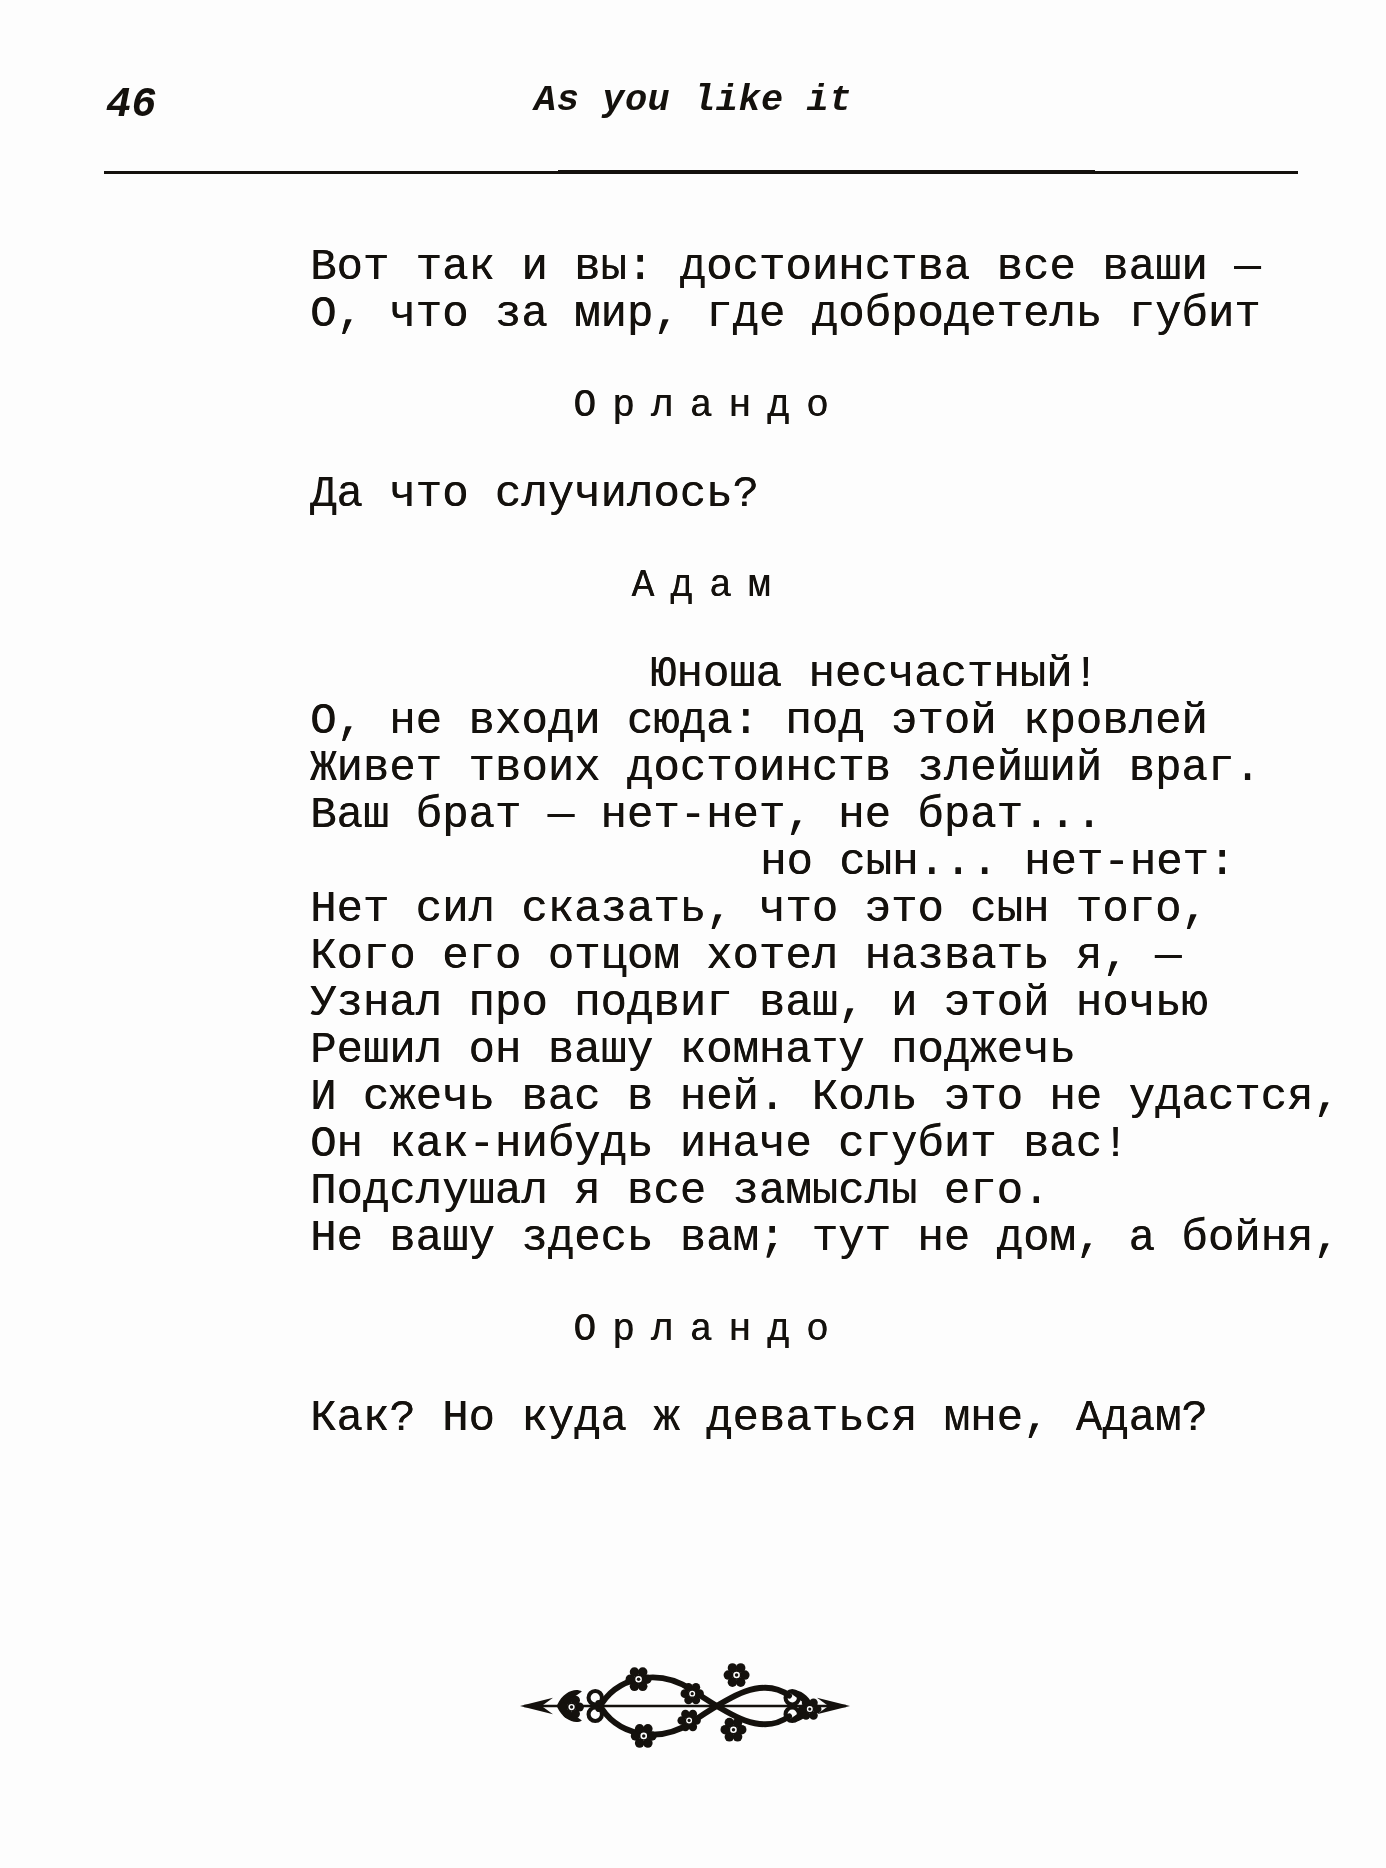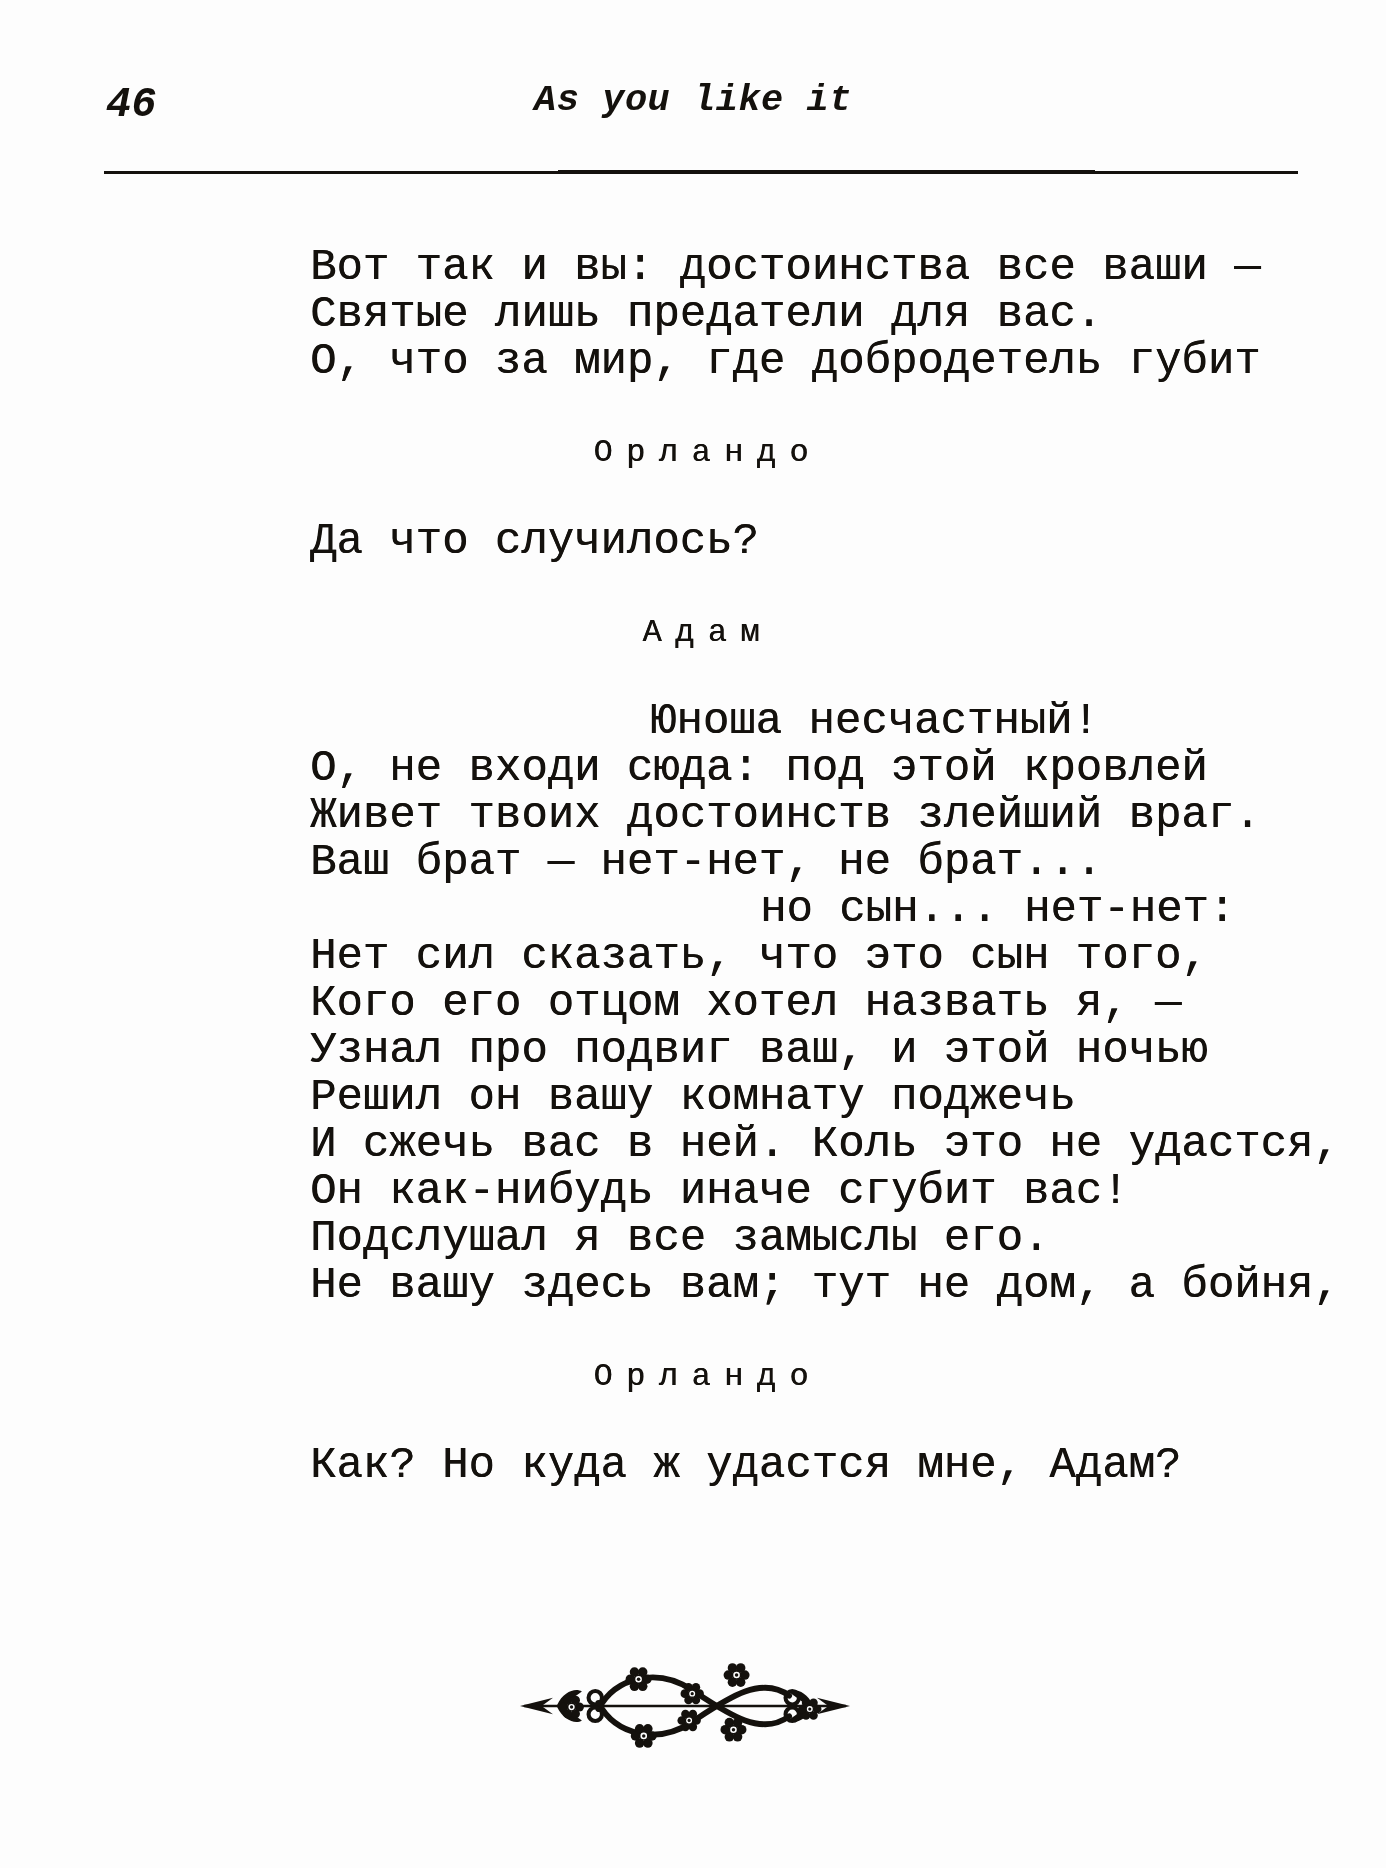--- a/index.html
+++ b/index.html
@@ -44,21 +44,21 @@
   }
   .vline{
     font-size:44px;line-height:47px;
     white-space:nowrap;
     text-shadow:0.4px 0 0 currentColor;
   }
   .indent-deep{padding-left:340px;}
   .indent-right{padding-left:450px;}
   .speaker{
     text-align:center;
-    font-size:32px;line-height:47px;
+    font-size:38px;line-height:47px;
     letter-spacing:0.42em;text-indent:0.42em;
     margin:44px 0 42px 0;
     text-shadow:0.4px 0 0 currentColor;
   }
   
   .ornament{
     position:absolute;left:685px;top:1660px;
     transform:translateX(-50%);
     width:330px;height:92px;
   }
@@ -70,21 +70,20 @@
 <div class="page">
 
   <div class="pagenum">46</div>
   <div class="running-title">As you like it</div>
   <div class="header-rule"></div>
 
   <div class="body">
 
     <div>
       <div class="vline">Вот так и вы: достоинства все ваши —</div>
-      <div class="vline">Святые лишь предатели для вас.</div>
       <div class="vline">О, что за мир, где добродетель губит</div>
     </div>
 
     <div>
       <div class="speaker">Орландо</div>
       <div class="vline">Да что случилось?</div>
     </div>
 
     <div>
       <div class="speaker">Адам</div>
@@ -98,21 +97,21 @@
       <div class="vline">Узнал про подвиг ваш, и этой ночью</div>
       <div class="vline">Решил он вашу комнату поджечь</div>
       <div class="vline">И сжечь вас в ней. Коль это не удастся,</div>
       <div class="vline">Он как-нибудь иначе сгубит вас!</div>
       <div class="vline">Подслушал я все замыслы его.</div>
       <div class="vline">Не вашу здесь вам; тут не дом, а бойня,</div>
     </div>
 
     <div>
       <div class="speaker">Орландо</div>
-      <div class="vline">Как? Но куда ж удастся мне, Адам?</div>
+      <div class="vline">Как? Но куда ж деваться мне, Адам?</div>
     </div>
 
   </div>
 
   <div class="ornament">
     <svg viewBox="0 0 320 86" xmlns="http://www.w3.org/2000/svg">
       <defs>
         <g id="rosette">
           <g fill="var(--ink)">
             <circle cx="8" cy="0" r="4.6"></circle>

